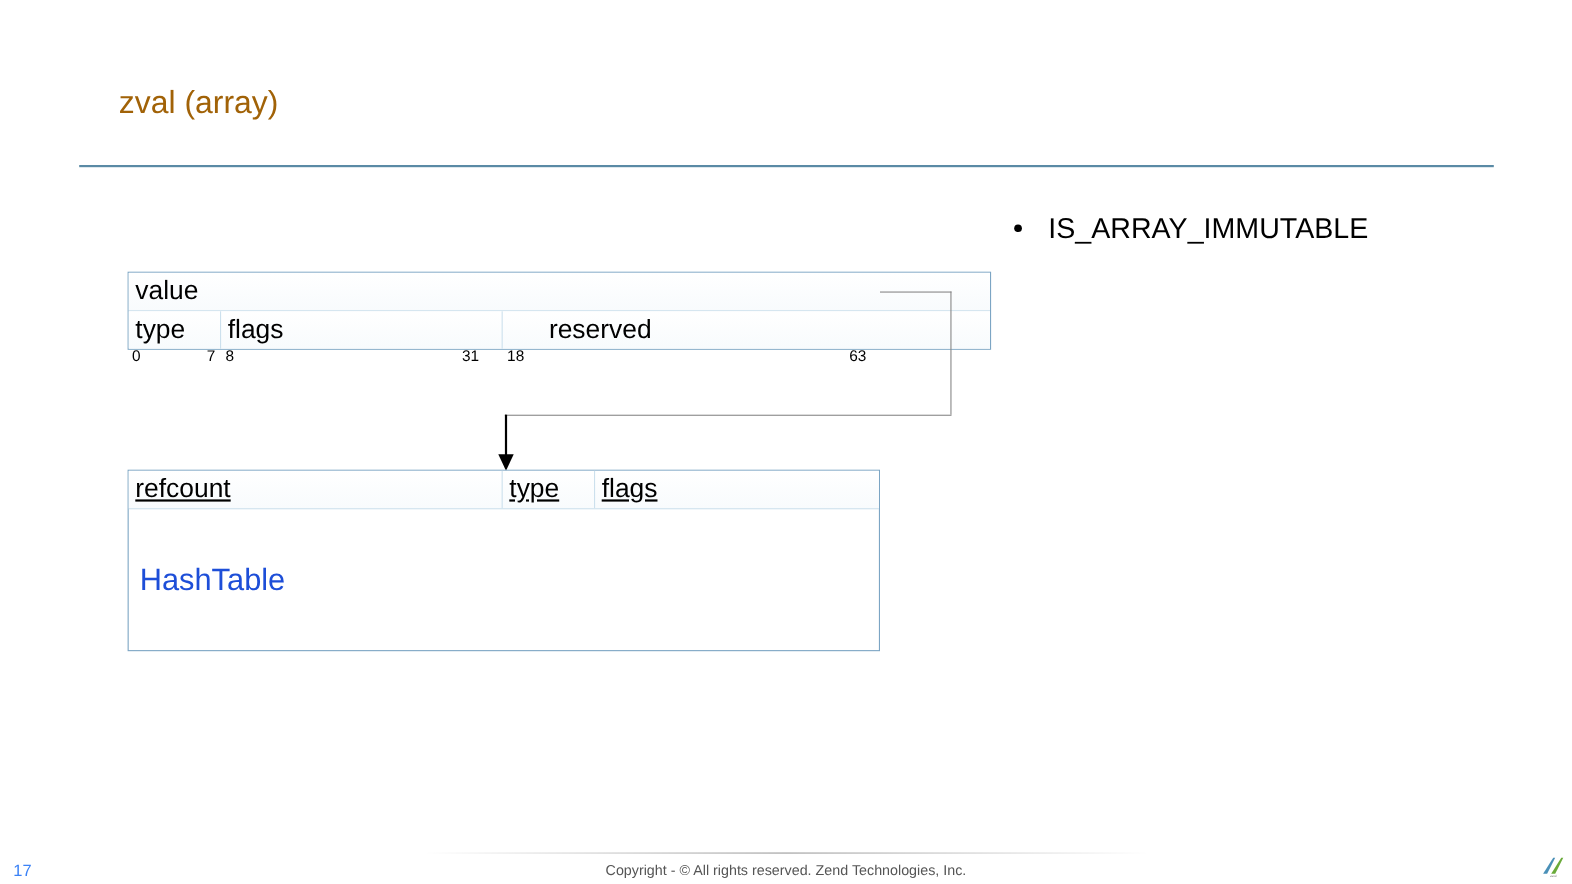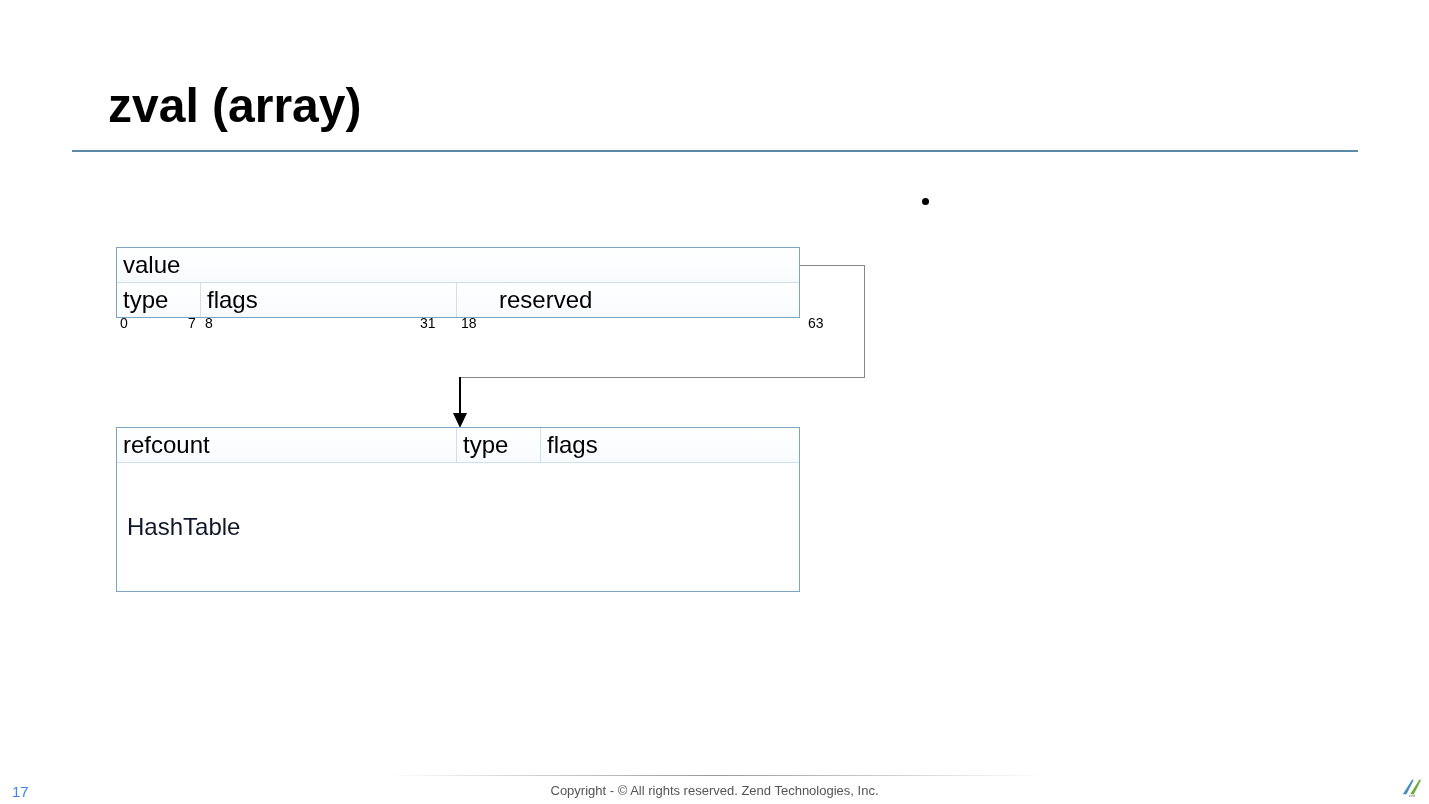--- a/index.html
+++ b/index.html
@@ -8,39 +8,39 @@
       height: 804px;
       background: #ffffff;
       font-family: Arial, Helvetica, sans-serif;
       position: relative;
       overflow: hidden;
     }
     .title {
       position: absolute;
       top: 78px;
       left: 108px;
-      font-size: 48px;
-      font-weight: bold;
-      color: #000000;
+      font-size: 29px;
+      font-weight: normal;
+      color: #a16207;
       font-family: Verdana, Arial, sans-serif;
     }
     .title-underline {
       position: absolute;
       top: 150px;
       left: 72px;
       width: 1286px;
       height: 2px;
       background: #5a8aa5;
     }
     
     .block1 {
       position: absolute;
       top: 247px;
       left: 116px;
-      width: 684px;
+      width: 785px;
       border: 1px solid #7ca5c4;
     }
     .row {
       display: flex;
       background: #ffffff;
     }
     .cell {
       border-right: 1px solid #cce0ed;
       padding: 3px 6px;
       font-size: 24px;
@@ -95,32 +95,33 @@
     .block2 {
       position: absolute;
       top: 427px;
       left: 116px;
       width: 684px;
       border: 1px solid #7ca5c4;
     }
     .block2 .row1 {
       border-bottom: 1px solid #cce0ed;
       background: linear-gradient(#ffffff, #f8fbfd);
+      text-decoration: underline;
     }
     .block2 .refcount { width: 340px; }
     .block2 .type2 { width: 84px; }
     .block2 .flags2 { width: 84px; }
     .block2 .gcinfo { flex: 1; }
     .block2 .hashtable {
       padding: 10px 10px;
       height: 128px;
-      font-size: 24px;
+      font-size: 28px;
       display: flex;
       align-items: center;
-      color: #0f172a;
+      color: #1d4ed8;
     }
     
     .bullet-list {
       position: absolute;
       top: 192px;
       left: 922px;
     }
     .bullet-dot {
       display: inline-block;
       width: 7px; height: 7px;
@@ -182,39 +183,39 @@
     <div class="cell reserved">reserved</div>
   </div>
 </div>
 
 <div class="bit-labels">
   <span style="left:4px">0</span>
   <span style="left:72px">7</span>
   <span style="left:89px">8</span>
   <span style="left:304px">31</span>
   <span style="left:345px">18</span>
-  <span style="left:692px">63</span>
+  <span style="left:656px">63</span>
 </div>
 
 <div class="connector1" style="top:265px; left:800px; width:65px; height:112px;"></div>
 <div class="connector2" style="top:377px; left:459px; width:406px; height:1px; border-top:1px solid #888888;"></div>
 <div class="arrowline" style="top:377px; left:459px; height:38px;"></div>
 <div class="arrowhead" style="top:413px; left:453px;"></div>
 
 <div class="block2">
   <div class="row row1">
     <div class="cell refcount">refcount</div>
     <div class="cell type2">type</div>
     <div class="cell flags2">flags</div>
   </div>
   <div class="hashtable">HashTable</div>
 </div>
 
 <div class="bullet-list">
-  <span class="bullet-dot"></span>
+  <span class="bullet-dot"></span><span class="bullet-text">IS_ARRAY_IMMUTABLE</span>
 </div>
 
 <div class="footer-line"></div>
 <div class="footer-text">Copyright - © All rights reserved. Zend Technologies, Inc.</div>
 <div class="page-num">17</div>
 
 <svg class="logo" viewBox="0 0 24 24">
   <path d="M2 20 L12 4 L14 4 L6 20 Z" fill="#4a90b8"></path>
   <path d="M10 20 L20 4 L22 4 L14 20 Z" fill="#6aaa3a"></path>
   <text x="12" y="23" font-size="3" text-anchor="middle" fill="#666">zend</text>

